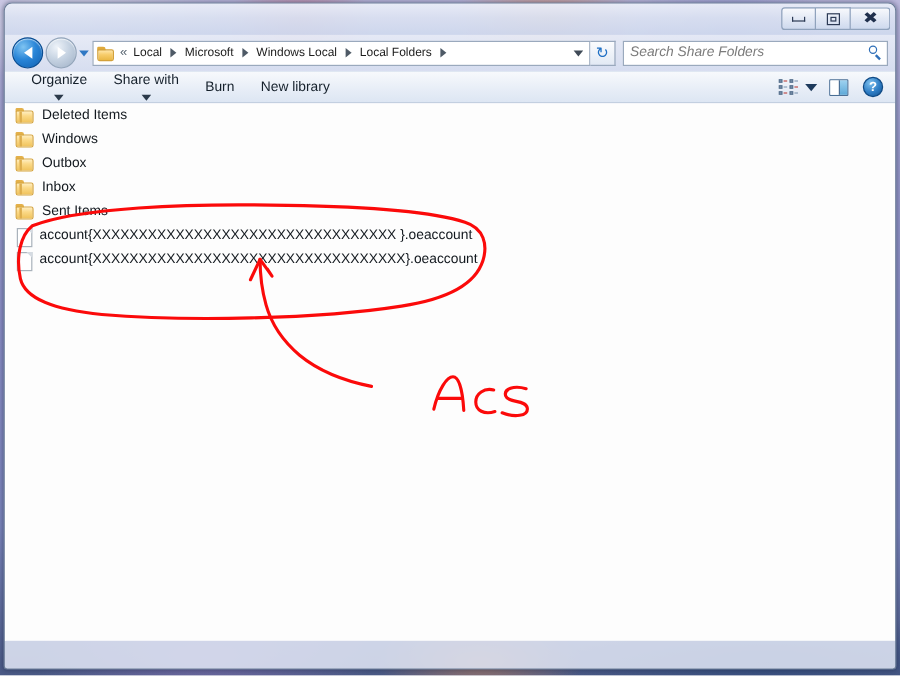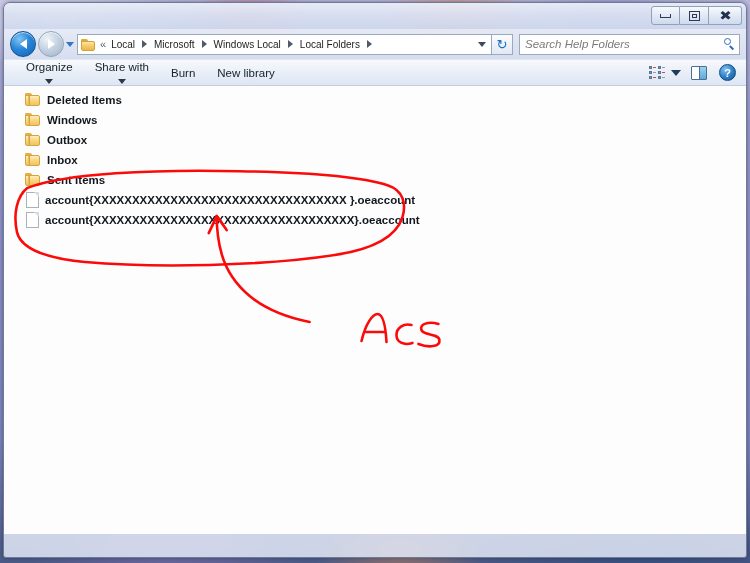--- a/index.html
+++ b/index.html
@@ -410,25 +410,23 @@
     overflow: hidden;
   }
 
   #filelist {
     position: relative;
     padding-top: 4px;
     z-index: 1;
   }
   .filerow {
     display: flex;
-    align-items: center;
     height: 20px;
-    padding-left: 20px;
-    box-sizing: border-box;
-    font-weight: bold;
+    padding-left: 8px;
+    box-sizing: border-box;
   }
   .filerow .label {
     font-size: 11.5px;
     color: #12181e;
     white-space: nowrap;
     margin-left: 6px;
   }
 
   .ico-folder {
     width: 16px; height: 14px;
@@ -539,21 +537,21 @@
         <span class="bc-drop">
           <span class="caret-dk"></span>
         </span>
       </div>
 
       <div id="refreshbtn">
         <span>↻</span>
       </div>
 
       <div id="searchbox">
-        <span class="ph">Search Help Folders</span>
+        <span class="ph">Search Share Folders</span>
         <span class="mag"></span>
       </div>
     </div>
 
 
     <div id="cmdbar">
       <div class="cmdbtn">
         <span>Organize</span>
         <span class="caret-cmd"></span>
       </div>

